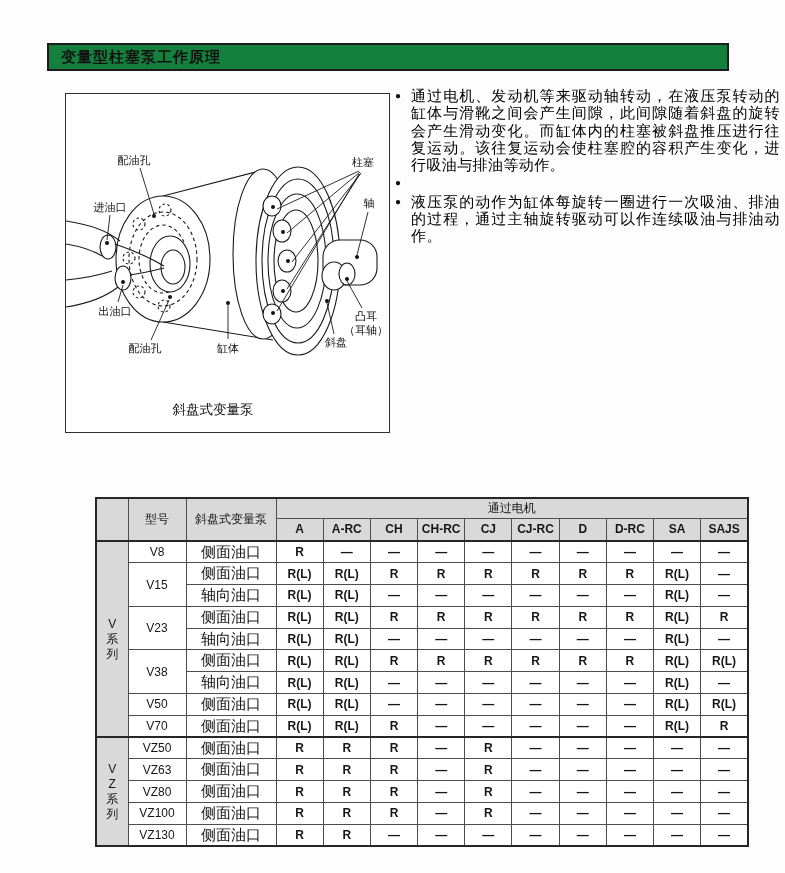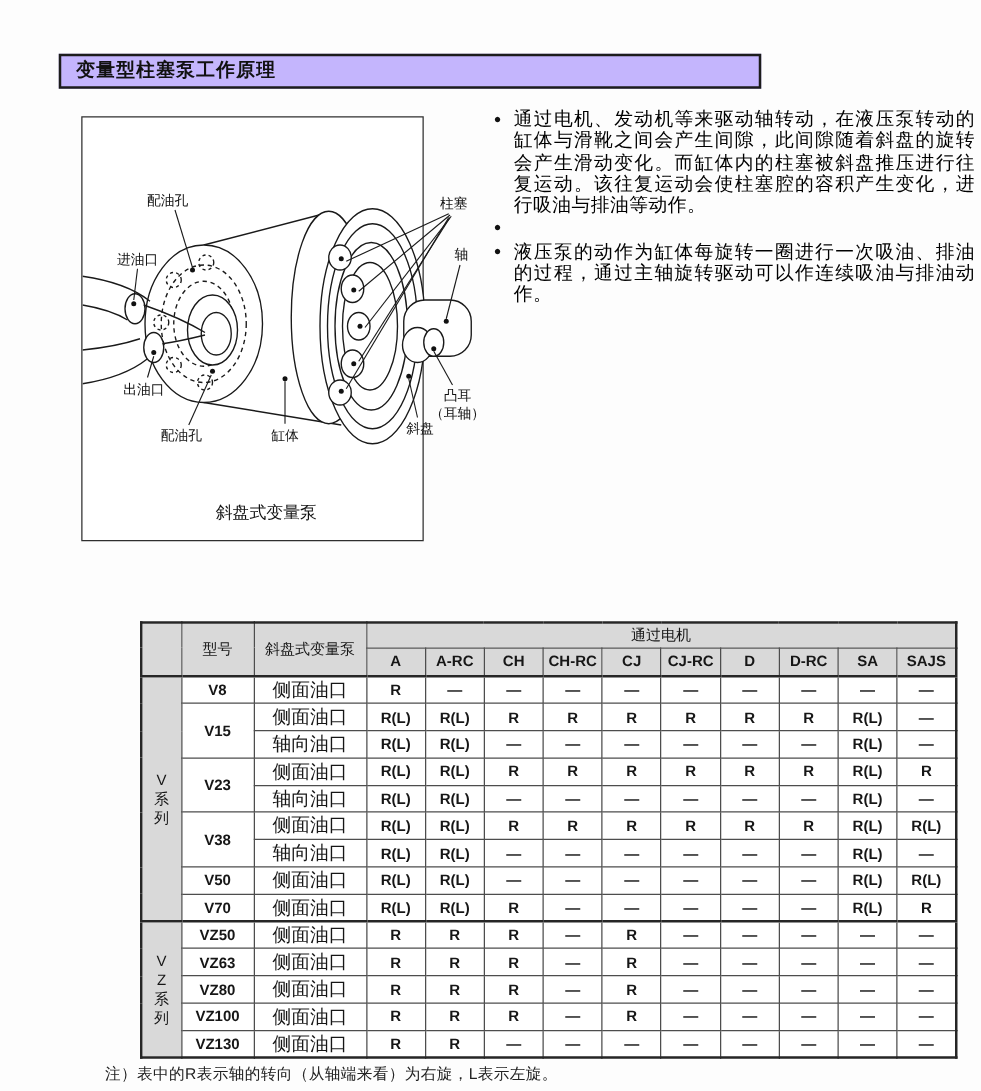--- a/index.html
+++ b/index.html
@@ -3,54 +3,54 @@
 <meta charset="utf-8">
 <style>
   * { margin:0; padding:0; box-sizing:border-box; }
   html,body { background:#ffffff; }
   body { font-family:"Liberation Sans", sans-serif; color:#1a1a1a; }
   #page {
     position:relative; width:785px; height:873px; background:#fdfdfd; overflow:hidden;
   }
   
   .section-bar {
-    position:absolute; left:47px; width:562px; height:28px;
-    border:2px solid #1c1c1c; background:#c4b5fd;
+    position:absolute; left:47px; width:682px; height:28px;
+    border:2px solid #1c1c1c; background:#15803d;
     font-size:15px; font-weight:bold; letter-spacing:1px;
     line-height:24px; padding-left:12px; color:#111;
   }
   #bar1 { top:43px; }
   #bar2 { top:451px; }
   
   #diagram-panel {
-    position:absolute; left:65px; top:93px; width:274px; height:340px;
+    position:absolute; left:65px; top:93px; width:325px; height:340px;
     border:1px solid #2f2f2f; background:#ffffff;
   }
   
   #bullets { position:absolute; left:395px; top:87px; width:385px; }
   .bullet { display:flex; margin-bottom:1px; }
   .bullet .marker { width:16px; font-size:10px; line-height:17.3px; color:#111; flex:none; }
   .bullet .btext { width:369px; font-size:15px; line-height:17.3px; letter-spacing:0.4px;
                    text-align:justify; color:#000000; }
   .bullet .btext p { text-align:justify; }
   
-  #table-wrap { position:absolute; left:84px; top:497px;padding-left:28px; }
+  #table-wrap { position:absolute; left:67px; top:497px;padding-left:28px; }
   table { border-collapse:collapse; table-layout:fixed; width:654px; background:#ffffff; }
   col.c-series { width:32px; } col.c-model { width:58px; } col.c-port { width:90px; }
   th, td { border:1px solid #4d4d4d; text-align:center; vertical-align:middle;
            font-size:12px; padding:0; overflow:hidden; color:#161616; }
   table { border:2px solid #262626; }
   thead { border-bottom:2px solid #262626; }
   thead th { background:#d9d9d9; font-weight:normal; }
   thead tr.hrow1 { height:20px; }
   thead tr.hrow2 { height:23px; }
   thead th.col-h { font-weight:bold; }
   tbody tr { height:21.8px; }
   td.series-cell { background:#d9d9d9; font-size:12px; line-height:15px; }
-  td.model-cell { font-weight:bold; }
+  td.model-cell { font-weight:normal; }
   td.port-cell { font-size:15px; }
   td.val-cell { font-weight:bold; }
   tr.group-start td { border-top:2px solid #262626; }
   
   #footnote { position:absolute; left:84px; top:851px; font-size:12.5px; color:#222; letter-spacing:0.3px; }
   
   text { font-family:"Liberation Sans", sans-serif; }
 </style>
 </head>
 <body>
@@ -404,15 +404,14 @@
             <td class="val-cell">—</td>
             <td class="val-cell">—</td>
             <td class="val-cell">—</td>
             <td class="val-cell">—</td>
             <td class="val-cell">—</td>
           </tr>
         </tbody>
       </table>
   </div>
 
-  <div id="footnote">注）表中的R表示轴的转向（从轴端来看）为右旋，L表示左旋。</div>
 
 </div>
 
 </body></html>

